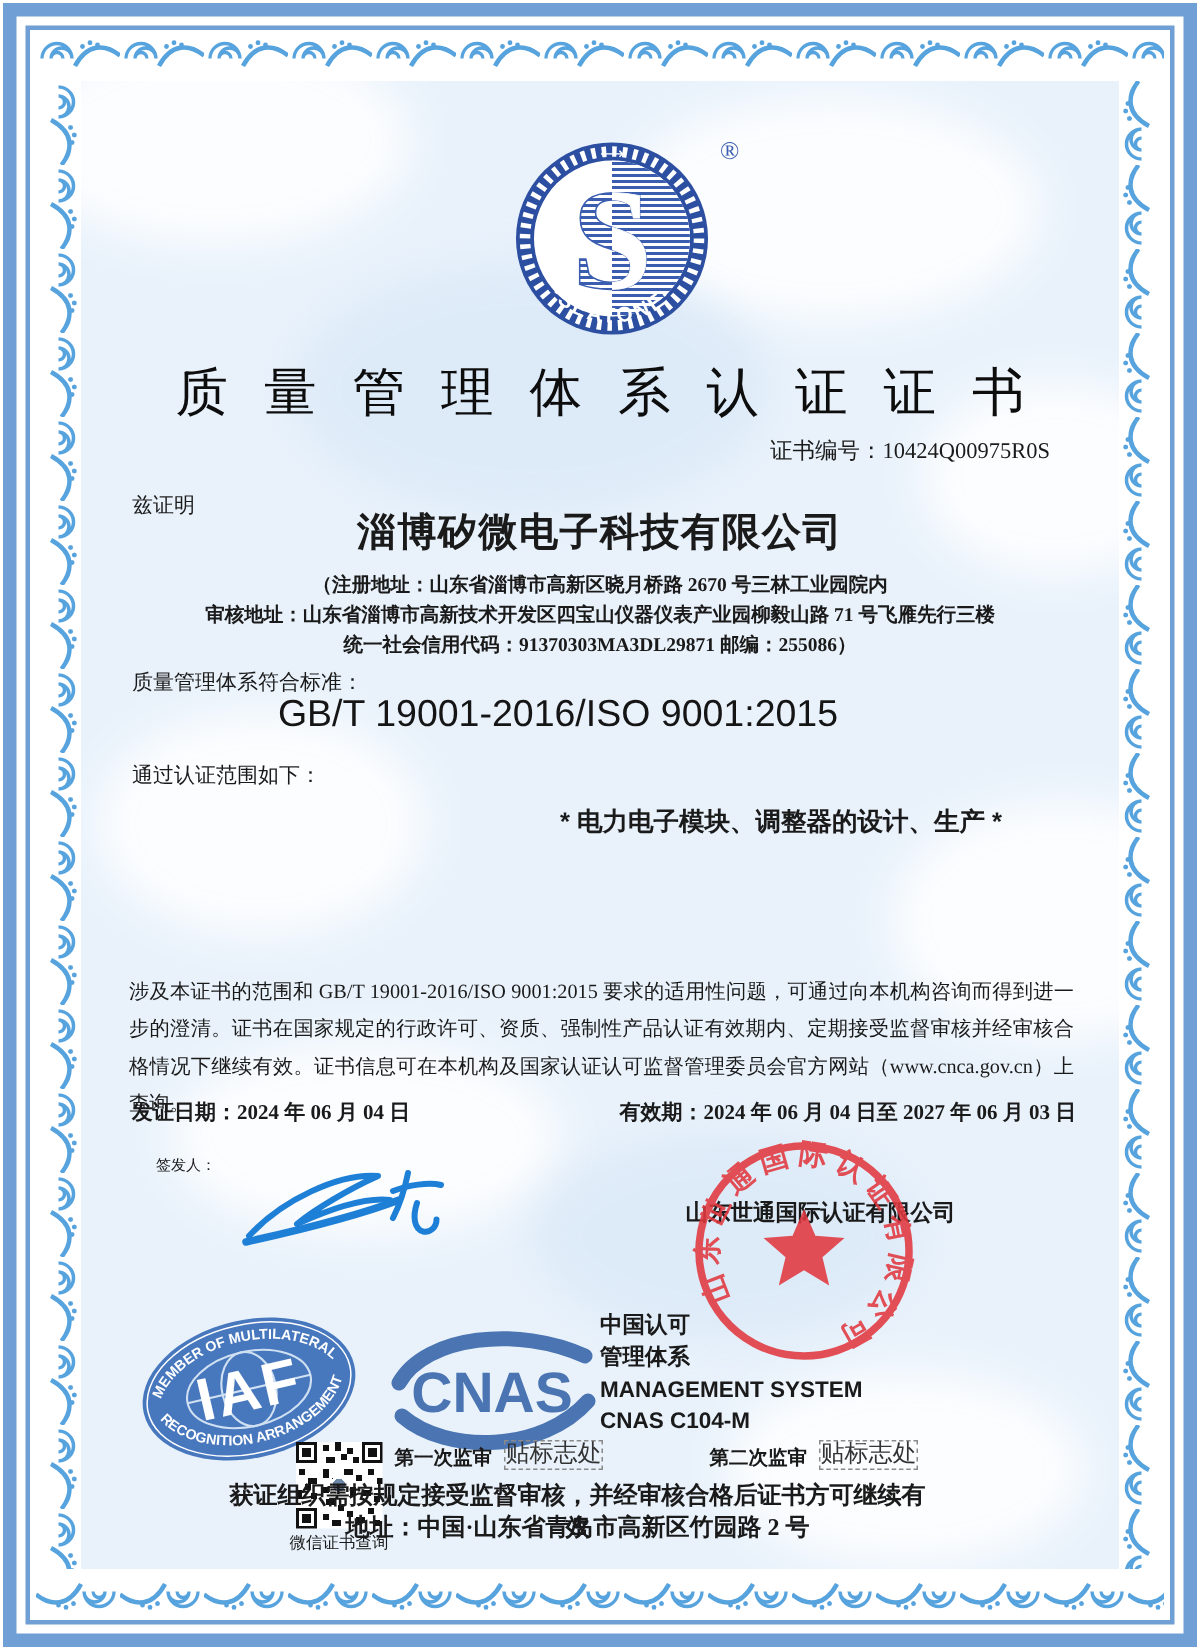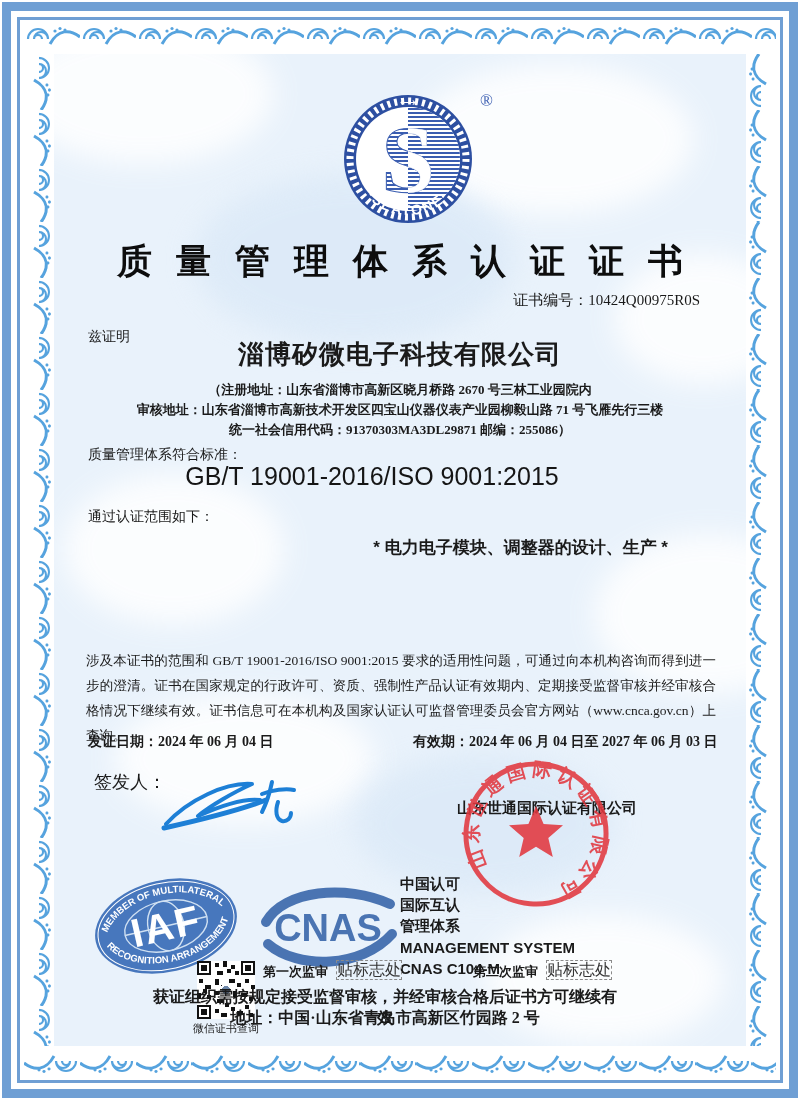--- a/index.html
+++ b/index.html
@@ -12,34 +12,34 @@
   .wave.top{left:24px;right:24px;top:24px;height:30px;}
   .wave.bottom{left:24px;right:24px;bottom:24px;height:30px;}
   .wave.left{left:24px;top:54px;bottom:54px;width:30px;}
   .wave.right{right:24px;top:54px;bottom:54px;width:30px;}
   .content{position:absolute;inset:54px;background:#e9f2fb;overflow:hidden;}
   .blob{position:absolute;background:#ffffff;border-radius:50%;filter:blur(14px);opacity:.85;}
   .blob.tint{background:#d9e8f7;opacity:.7;}
   
   .abs{position:absolute;}
   .badge{left:318px;top:84px;width:180px;height:150px;}
-  .title{left:0;top:238px;width:800px;text-align:center;font-size:35px;font-weight:bold;
+  .title{left:0;top:238px;width:800px;text-align:center;font-size:35px;font-weight:normal;
          letter-spacing:24px;text-indent:24px;color:#0d0d0d;}
   .certno{right:100px;top:291px;font-size:15px;font-weight:normal;}
   .intro{left:88px;top:328px;font-size:14px;}
   .company{left:0;top:337px;width:800px;text-align:center;font-size:26px;font-weight:bold;letter-spacing:1px;}
   .addr{left:0;width:800px;text-align:center;font-size:13px;font-weight:bold;}
   .label{left:88px;font-size:14px;}
   .standard{left:0;top:462px;width:744px;text-align:center;font-size:25px;
             font-family:"Liberation Sans",sans-serif;color:#151515;}
   .scope{left:12px;top:536px;width:656px;text-align:right;font-size:17px;font-weight:bold;
          font-family:"Liberation Sans",sans-serif;}
   .notes{left:86px;top:648px;width:630px;font-size:13.5px;line-height:25px;text-align:justify;}
   .dateline{top:733px;font-size:14px;font-weight:bold;}
-  .signer{left:94px;top:770px;font-size:18px;text-align:center;}
+  .signer{left:104px;top:770px;font-size:10px;text-align:center;}
   .sig{left:160px;top:772px;width:140px;height:70px;}
   .issuer-name{left:457px;top:799px;font-size:15px;font-weight:bold;}
   .stamp{left:456px;top:754px;width:160px;height:160px;opacity:.88;}
   .iaf{left:86px;top:874px;width:160px;height:104px;}
   .cnas{left:258px;top:884px;width:140px;height:86px;}
   .accred{left:400px;top:874px;font-size:15px;font-weight:bold;line-height:21px;}
   .accred .en{font-family:"Liberation Sans",sans-serif;}
   .qr{left:197px;top:961px;width:58px;height:58px;}
   .qrcap{left:183px;top:1021px;width:86px;text-align:center;font-size:11px;}
   .sup{top:963px;font-size:13px;font-weight:bold;}
@@ -250,21 +250,20 @@
   <div class="abs cnas">
     <svg viewBox="0 0 140 86" width="140" height="86">
       <path d="M8,38 C26,6 88,0 132,20" stroke="#4a74b2" stroke-width="10" fill="none" stroke-linecap="round"></path>
       <path d="M10,60 C40,86 104,84 134,50" stroke="#4a74b2" stroke-width="10" fill="none" stroke-linecap="round"></path>
       <text x="70" y="57" text-anchor="middle" font-size="38" font-weight="bold" fill="#4a74b2" font-family="Liberation Sans, sans-serif">CNAS</text>
     </svg>
   </div>
 
   <div class="abs accred">
     <div>中国认可</div>
-    <div>国际互认</div>
     <div>管理体系</div>
     <div class="en">MANAGEMENT SYSTEM</div>
     <div class="en">CNAS C104-M</div>
   </div>
 
   <div class="abs qr">
     <svg viewBox="0 0 29 29" width="58" height="58" shape-rendering="crispEdges">
       <rect width="29" height="29" fill="#ffffff"></rect>
       <g fill="#111111">
         <rect x="0" y="0" width="7" height="7"></rect>

